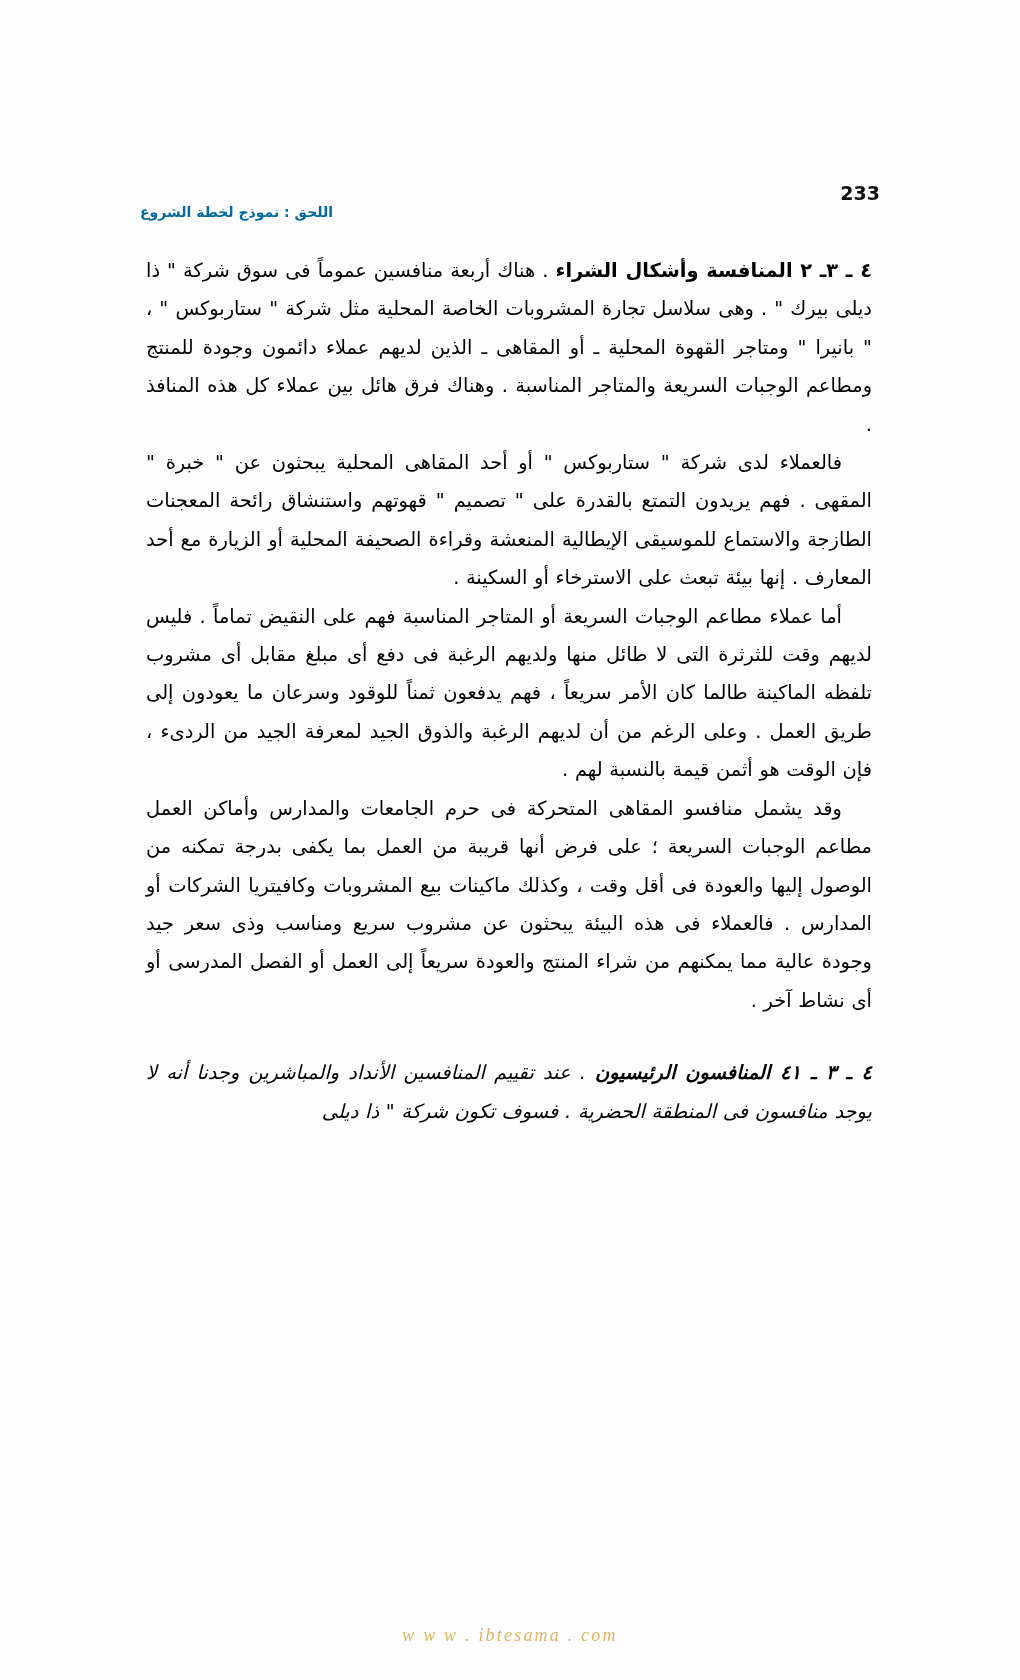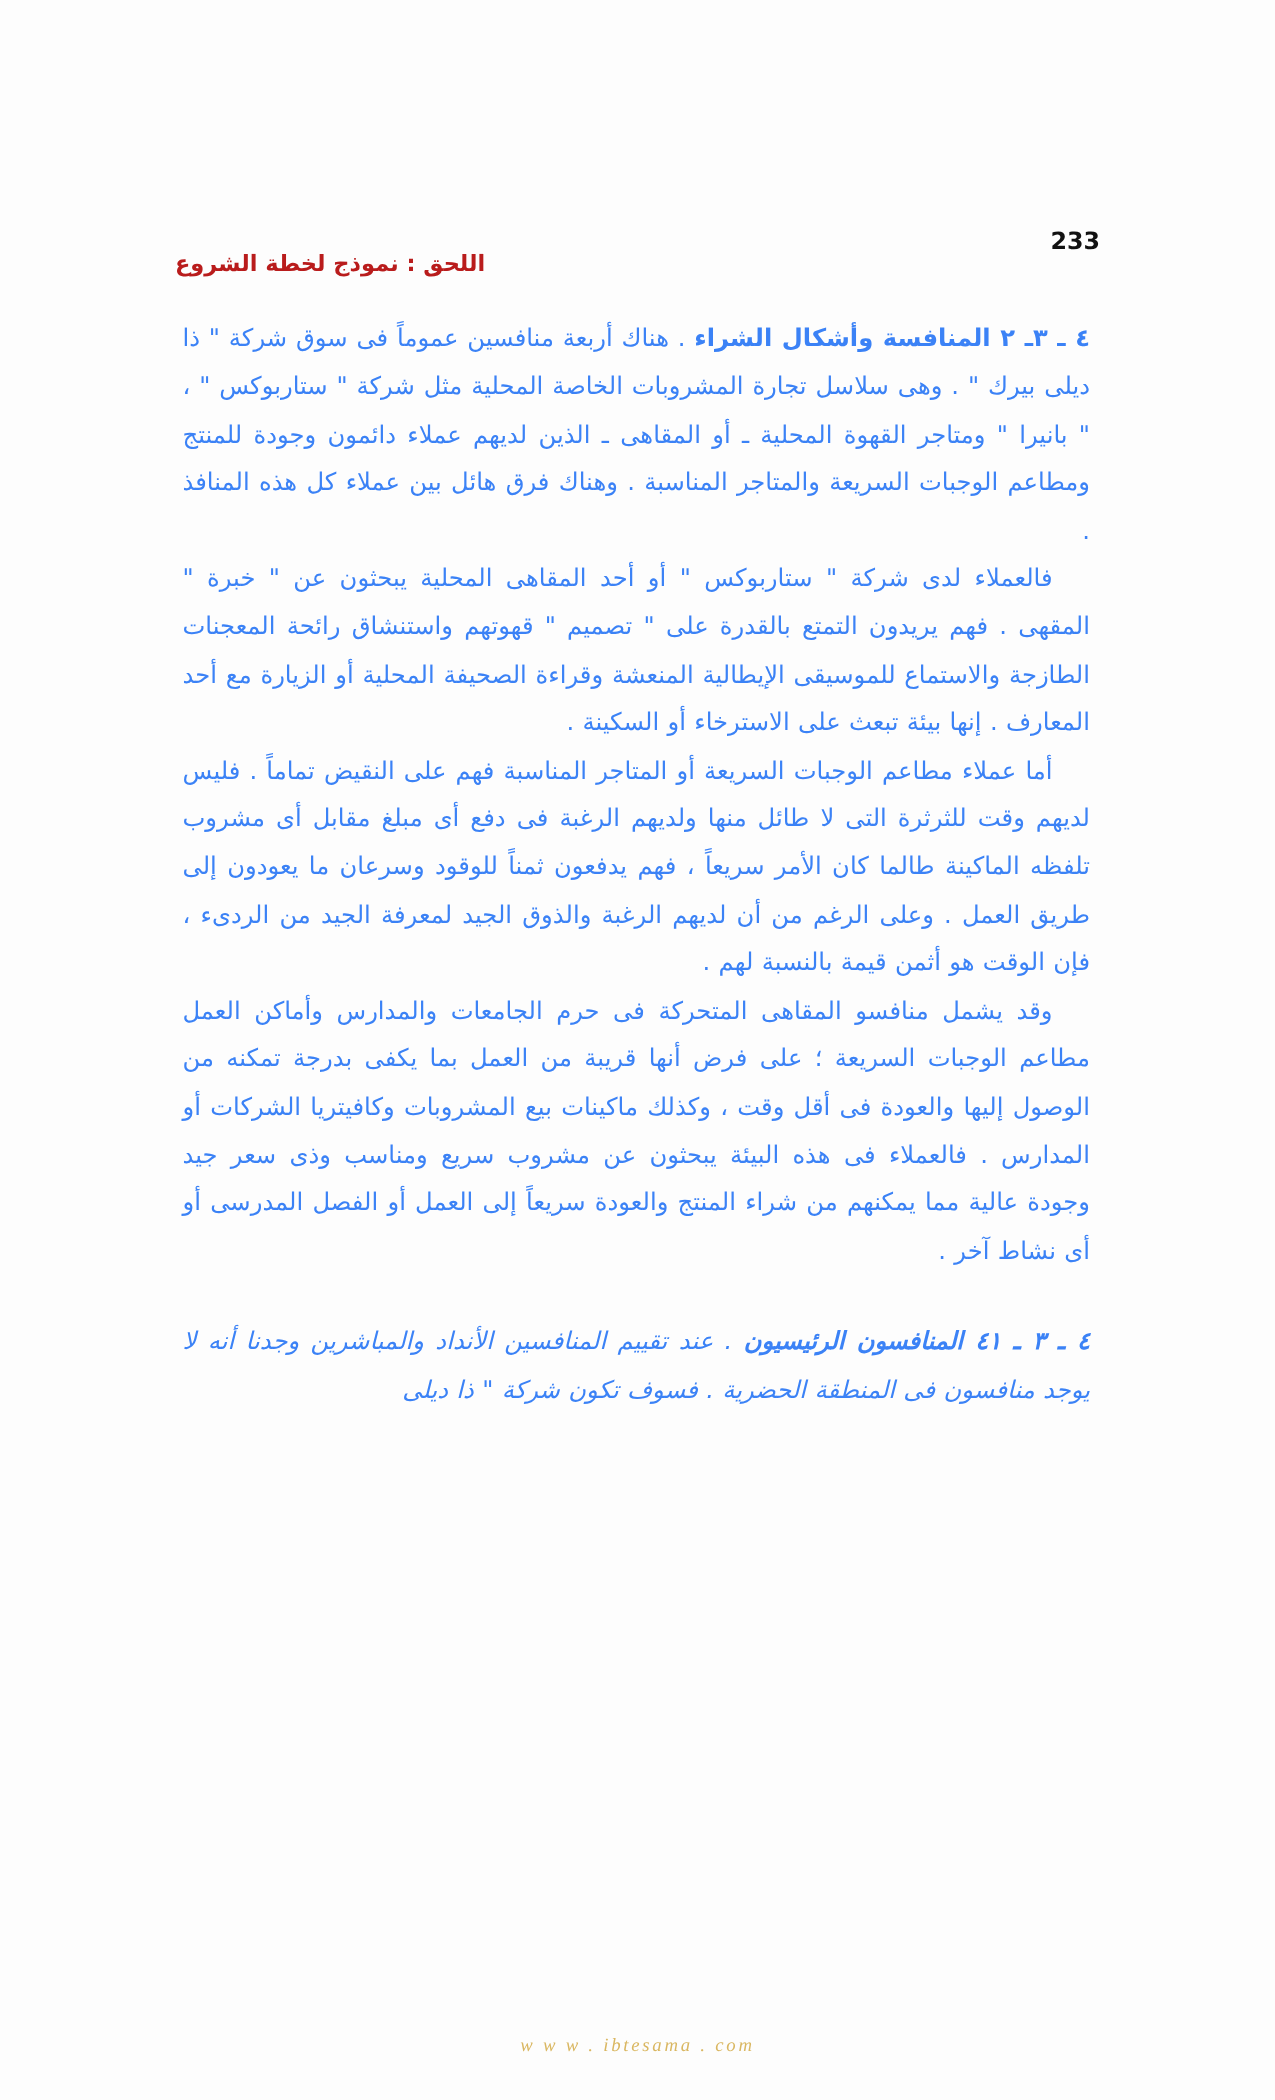--- a/index.html
+++ b/index.html
@@ -38,24 +38,24 @@
     top: 178px;
     left: 140px;
     right: 140px;
     height: 30px;
     display: flex;
     align-items: center;
     justify-content: space-between;
     direction: rtl;
   }
   .runhead-title {
-    font-size: 18px;
+    font-size: 14px;
     font-weight: bold;
     letter-spacing: 0px;
-    color: #b91c1c;
+    color: #0369a1;
     margin-right: 220px;
     margin-top: 37px;
   }
   .runhead-folio {
     font-size: 19px;
     font-weight: bold;
     color: #111;
     direction: rtl;
   }
 
@@ -69,21 +69,21 @@
     text-align: justify;
   }
 
   p.para {
     margin: 0 0 0 0;
     font-size: 19.4px;
     line-height: 38.4px;
     text-align: justify;
     text-align-last: right;
     word-spacing: 0.5px;
-    color: #3b82f6;
+    color: #000000;
     font-weight: 500;
   }
   p.para.indent {
     text-indent: 30px;
   }
   p.para .runin {
     font-weight: bold;
     letter-spacing: -0.4px;
   }
   .gap-lg { height: 34px; }
@@ -95,21 +95,21 @@
   }
 
   
   .watermark {
     position: absolute;
     left: 0;
     right: 0;
     bottom: 34px;
     text-align: center;
     direction: ltr;
-    font-size: 15px;
+    font-size: 18px;
     letter-spacing: 2.2px;
     color: #d8b45a;
     font-family: "Liberation Serif", "DejaVu Serif", serif;
     font-style: italic;
     opacity: 0.95;
   }
 </style>
 </head>
 <body>
 

